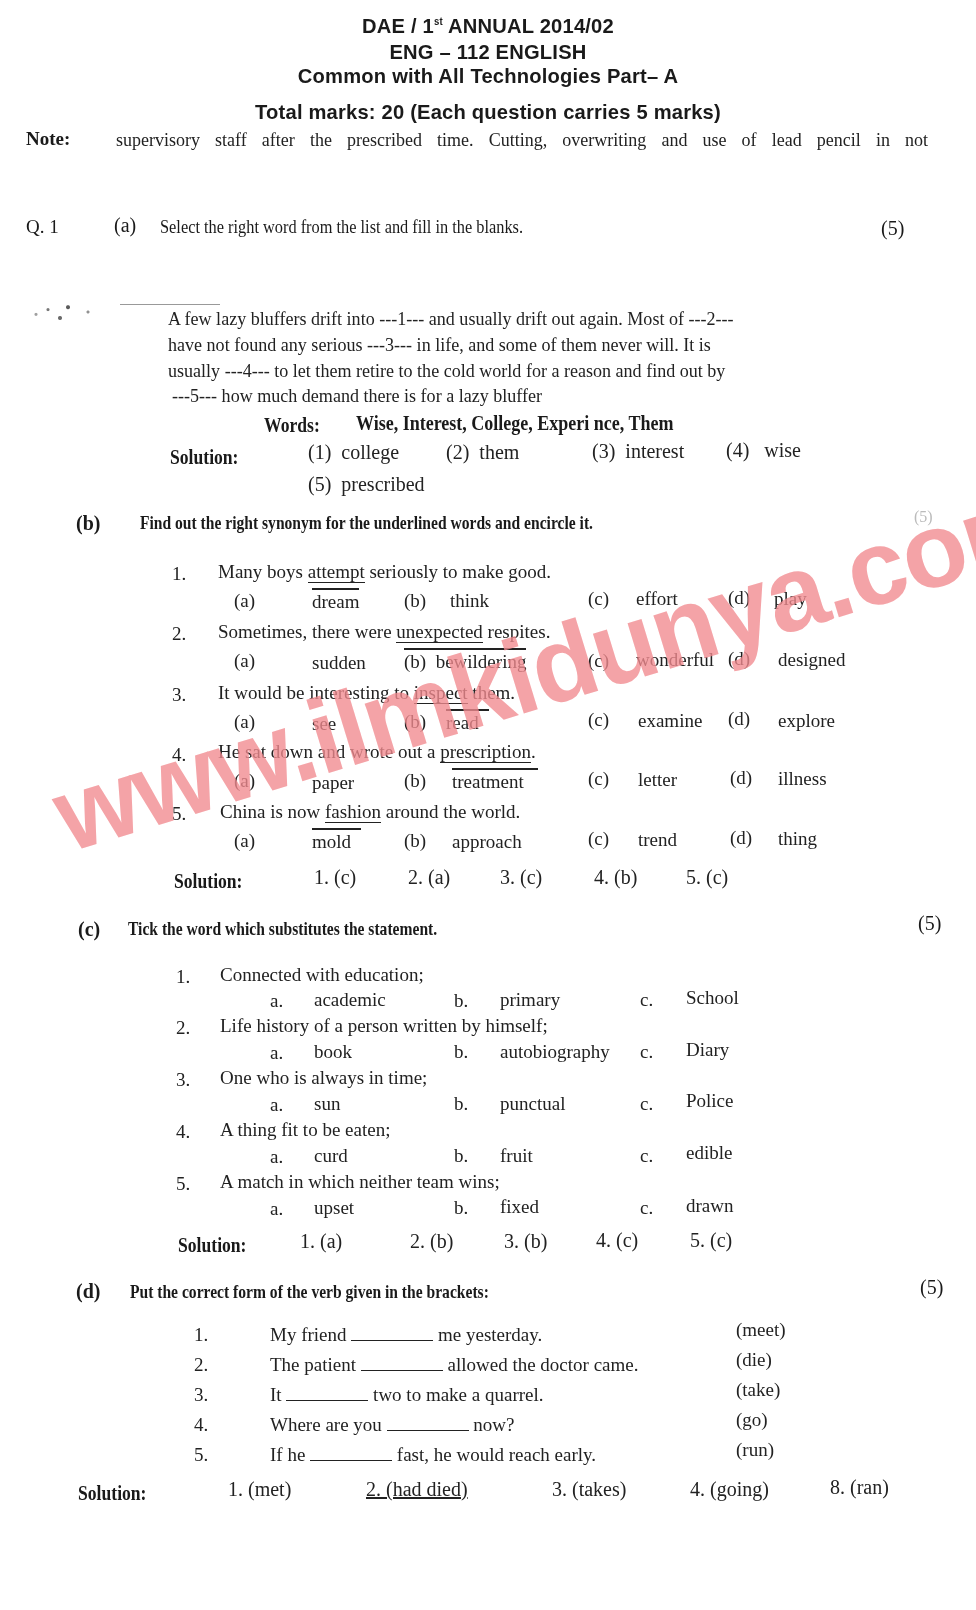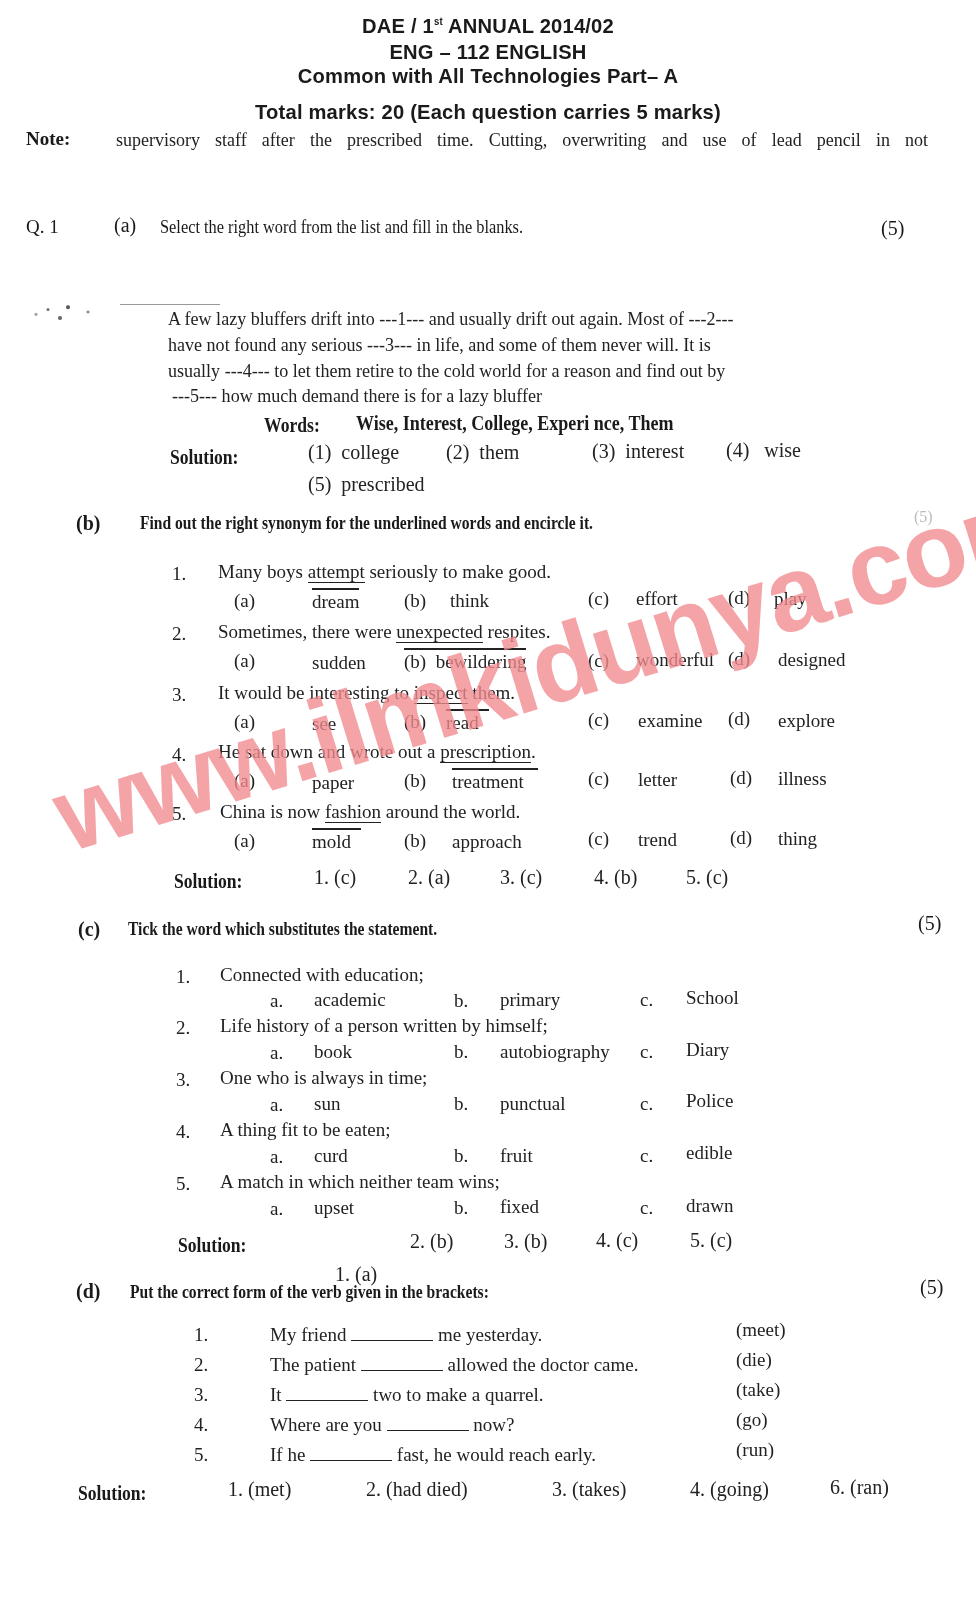--- a/index.html
+++ b/index.html
@@ -174,21 +174,21 @@
 <div class="abs t18" style="left:176px; top:1173px;">5.</div>
 <div class="abs t18" style="left:220px; top:1171px;">A match in which neither team wins;</div>
 <div class="abs t18" style="left:270px; top:1198px;">a.</div>
 <div class="abs t18" style="left:314px; top:1197px;">upset</div>
 <div class="abs t18" style="left:454px; top:1197px;">b.</div>
 <div class="abs t18" style="left:500px; top:1196px;">fixed</div>
 <div class="abs t18" style="left:640px; top:1197px;">c.</div>
 <div class="abs t18" style="left:686px; top:1195px;">drawn</div>
 
 <div class="abs" style="left:178px; top:1234px; font-size:20px; font-weight:bold; transform:scaleX(0.88); transform-origin:left;">Solution:</div>
-<div class="abs t19" style="left:335px; top:1230px;margin-top:33px;">1. (a)</div>
+<div class="abs t19" style="left:300px; top:1230px;">1. (a)</div>
 <div class="abs t19" style="left:410px; top:1230px;">2. (b)</div>
 <div class="abs t19" style="left:504px; top:1230px;">3. (b)</div>
 <div class="abs t19" style="left:596px; top:1229px;">4. (c)</div>
 <div class="abs t19" style="left:690px; top:1229px;">5. (c)</div>
 
 <div class="abs" style="left:76px; top:1280px; font-size:20px; font-weight:bold;">(d)</div>
 <div class="abs q-head-bold" style="left:130px; top:1281px;">Put the correct form of the verb given in the brackets:</div>
 <div class="abs marks" style="left:920px; top:1276px;">(5)</div>
 
 <div class="abs t18" style="left:194px; top:1324px;">1.</div>
@@ -206,18 +206,18 @@
 <div class="abs t18" style="left:194px; top:1414px;">4.</div>
 <div class="abs t18" style="left:270px; top:1412px;"><span>Where are you</span> <span class="blank"></span> <span>now?</span></div>
 <div class="abs t18" style="left:736px; top:1409px;">(go)</div>
 
 <div class="abs t18" style="left:194px; top:1444px;">5.</div>
 <div class="abs t18" style="left:270px; top:1442px;"><span>If he</span> <span class="blank"></span> <span>fast, he would reach early.</span></div>
 <div class="abs t18" style="left:736px; top:1439px;">(run)</div>
 
 <div class="abs" style="left:78px; top:1482px; font-size:20px; font-weight:bold; transform:scaleX(0.88); transform-origin:left;">Solution:</div>
 <div class="abs t19" style="left:228px; top:1478px;">1. (met)</div>
-<div class="abs t19" style="left:366px; top:1478px;">2. (had died)</div>
+<div class="abs t19" style="left:366px; top:1478px;text-decoration:underline;">2. (had died)</div>
 <div class="abs t19" style="left:552px; top:1478px;">3. (takes)</div>
 <div class="abs t19" style="left:690px; top:1478px;">4. (going)</div>
-<div class="abs t19" style="left:830px; top:1476px;">6. (ran)</div>
+<div class="abs t19" style="left:830px; top:1476px;">8. (ran)</div>
 
 <div class="watermark">www.ilmkidunya.com</div>
 
 </body></html>

